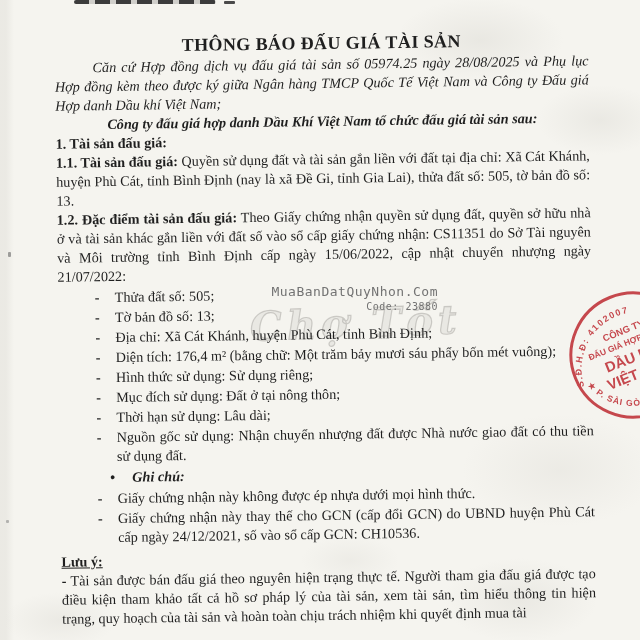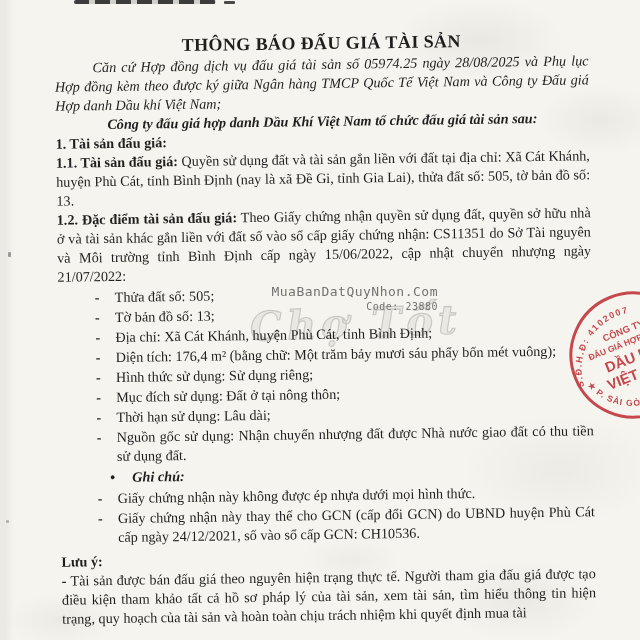--- a/index.html
+++ b/index.html
@@ -52,21 +52,21 @@
   .h-sec { margin-top:3px; font-weight:bold; }
   .p11 { margin-top:2px; } .p12 { margin-top:2px; }
   .b { font-weight:bold; }
   ul.details { list-style:none; margin:2px 0 0 0; padding:0 0 0 37px; }
   ul.details li { display:flex; margin-bottom:1px; }
   ul.details .mk { width:20px; flex:0 0 20px; }
   ul.details .tx { flex:1; text-align:justify; }
   .ghichu { margin-top:2px; padding-left:50px; font-weight:bold; font-style:italic; }
   .ghichu .mk-b { display:inline-block; width:22px; font-style:normal; }
   .luuy-head { margin-top:5px !important; font-weight:bold; }
-  .luuy-head .u { }
+  .luuy-head .u { text-decoration:underline; }
   .final { margin-top:2px; }
 
   
   .stamp { position:absolute; left:548px; top:270px; width:170px; height:170px;
     z-index:3; transform:rotate(-22deg); opacity:.92; }
   .stamp text { fill:#c23a40; font-family:"Liberation Sans", sans-serif; font-weight:bold; }
 </style>
 </head>
 <body>
 

